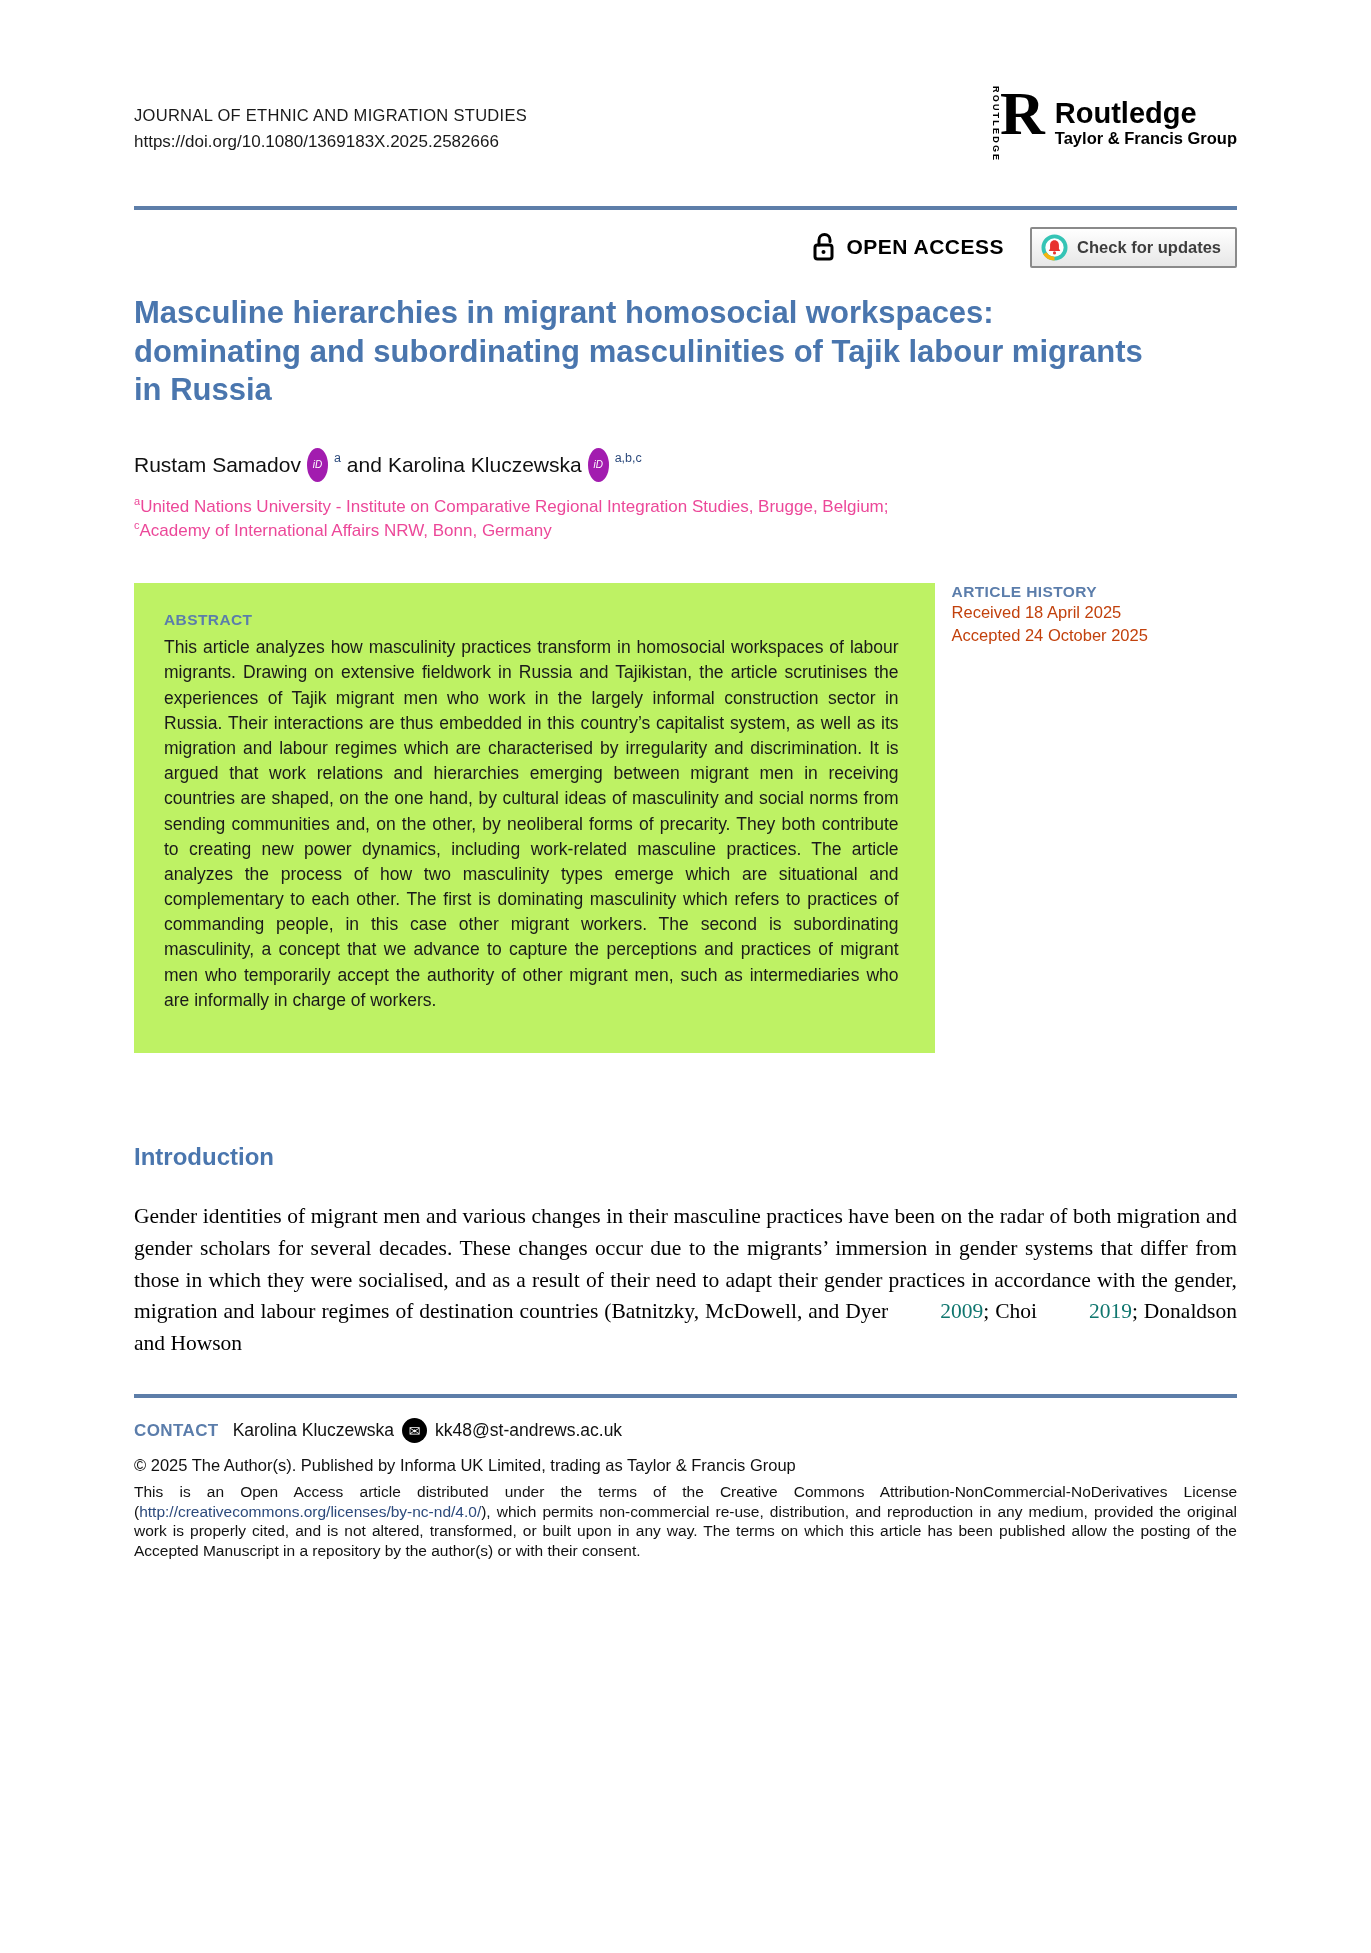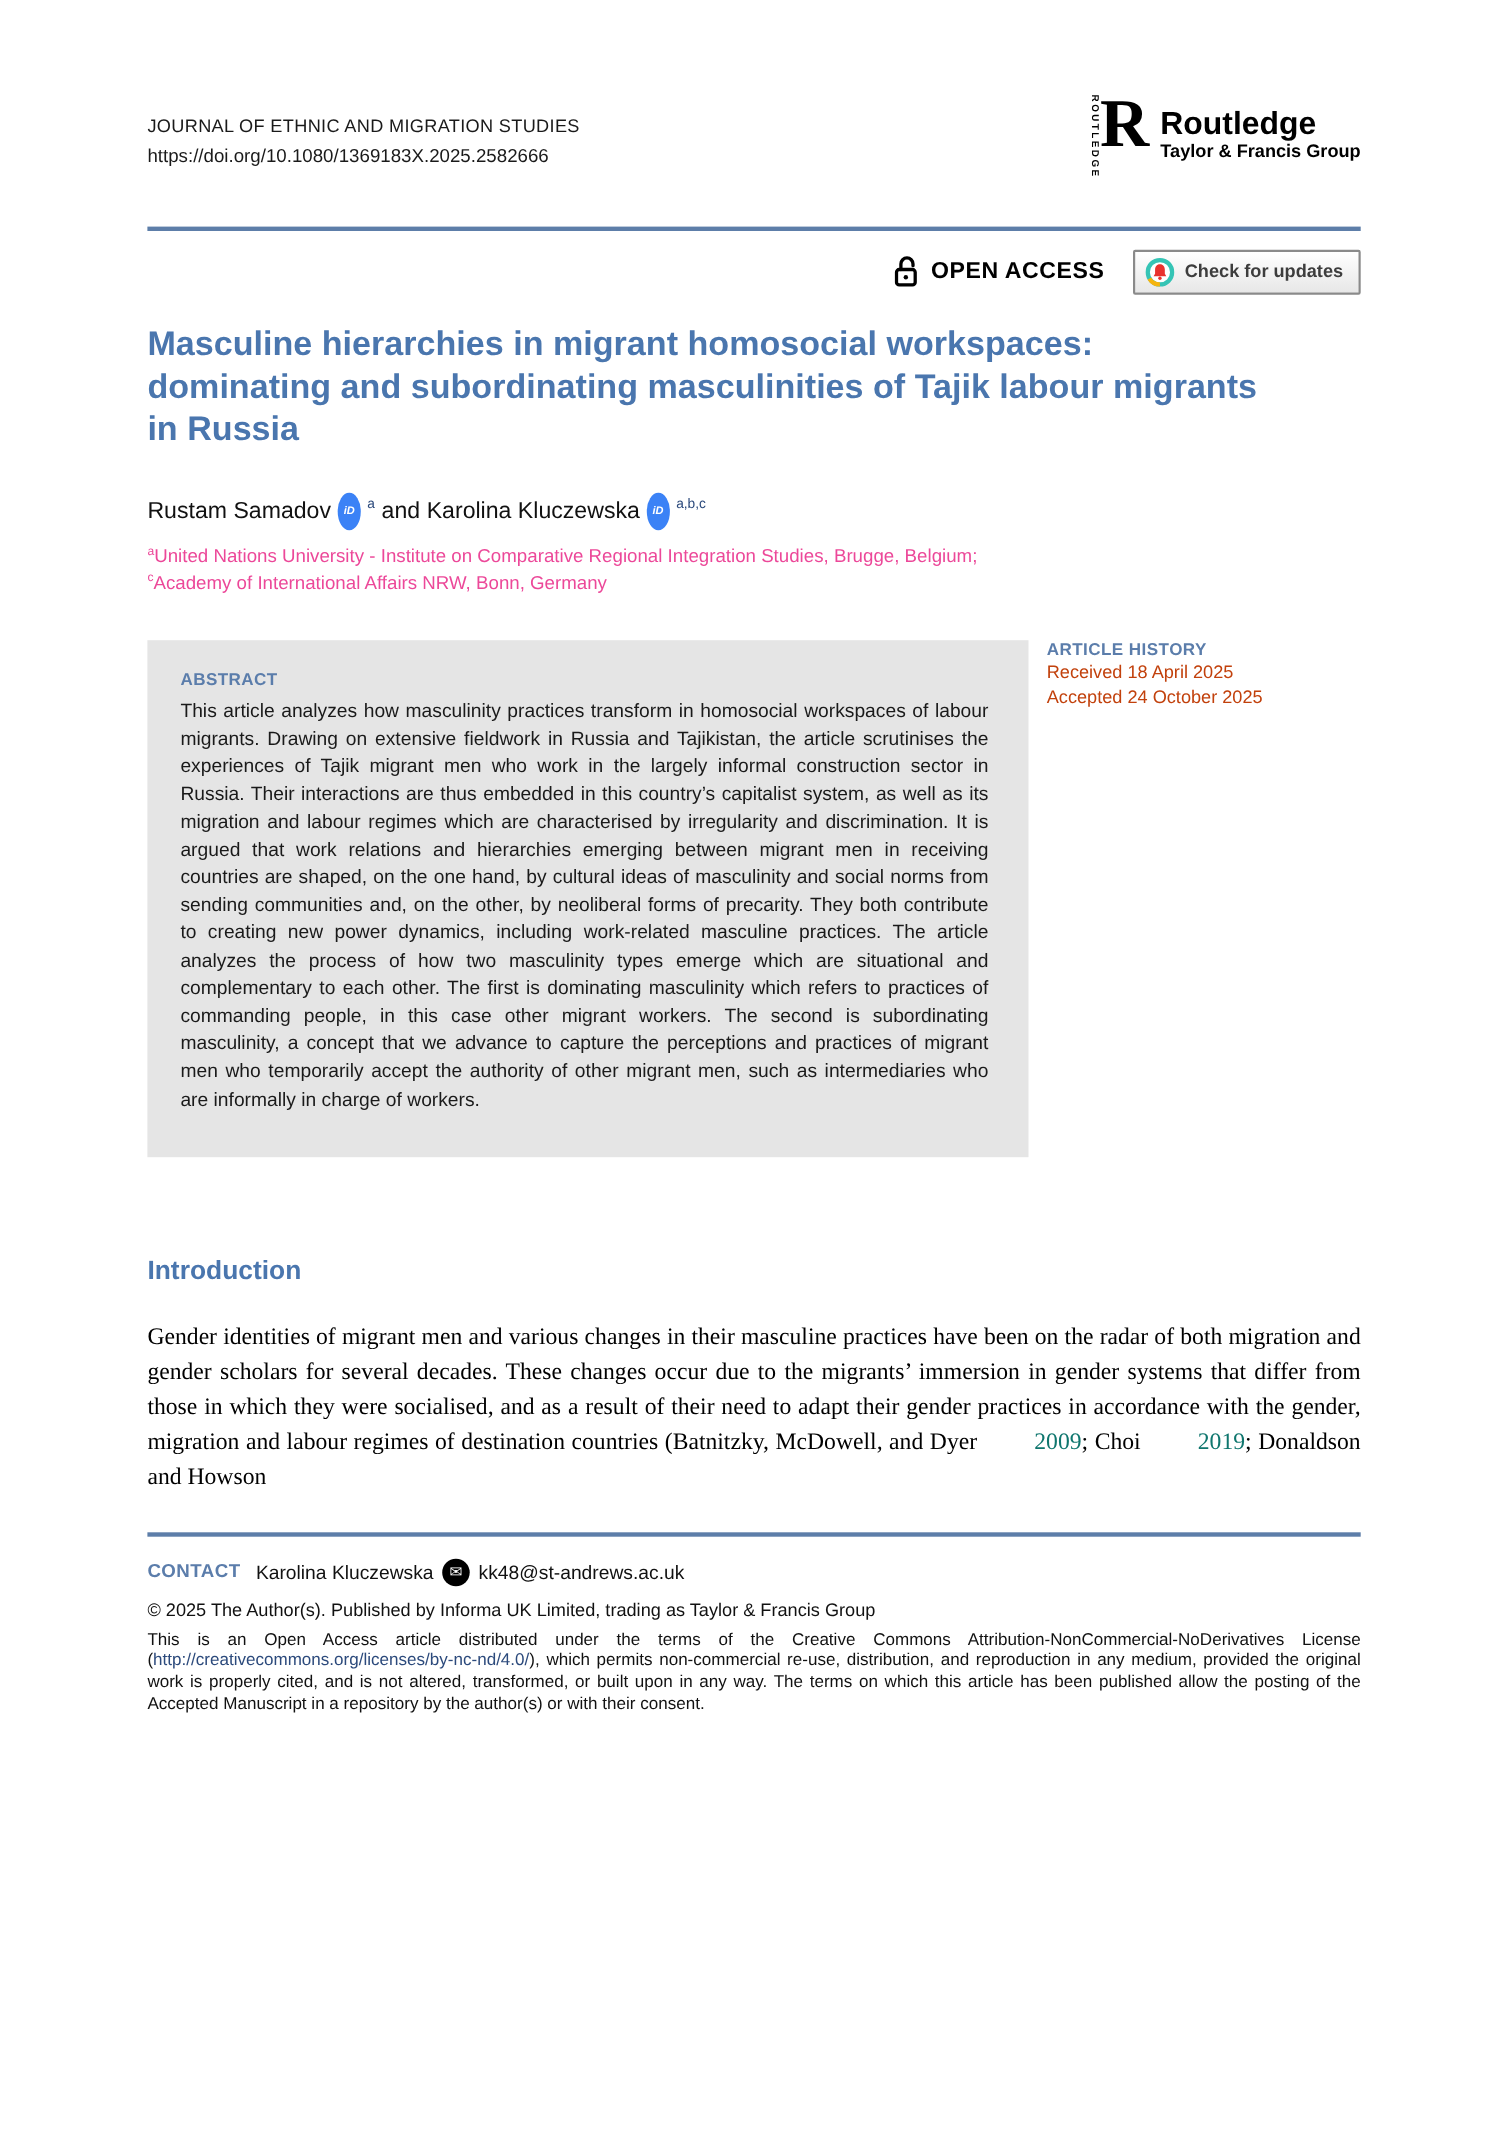--- a/index.html
+++ b/index.html
@@ -59,31 +59,31 @@
   
   .title {
     margin-top: 26px; max-width: 1010px;
     font-size: 31px; font-weight: bold; line-height: 1.24;
     color: #4a76ae;
   }
   .authors { margin-top: 38px; font-size: 21px; color: #111; display: flex; align-items: center; flex-wrap: wrap; gap: 6px; }
   .orcid {
     display: inline-flex; justify-content: center; align-items: center;
     width: 21px; height: 34px; border-radius: 50%;
-    background: #3b82f6; color: #fff; font-size: 10px; font-weight: bold;
+    background: #a21caf; color: #fff; font-size: 10px; font-weight: normal;
     font-style: italic; cursor: pointer;
   }
   .auth-sup { font-size: 12.5px; color: #2c4a7c; vertical-align: super; position: relative; top: -7px; }
   .affiliations { margin-top: 12px; font-size: 17px; line-height: 1.42; color: #ec4899; }
   .affiliations sup { font-size: 11px; }
 
   
   .abstract-section { display: flex; margin-top: 40px; }
   .abstract-box {
-    width: 802px; background: #e5e5e5;
+    width: 802px; background: #bef264;
     padding: 28px 36px 40px 30px;
   }
   .small-heading {
     font-size: 15.5px; font-weight: bold; letter-spacing: 0.4px;
     color: #5b7dab;
   }
   .abstract-text {
     margin-top: 6px; font-size: 17.5px; line-height: 1.44;
     text-align: justify; color: #1a1a1a;
   }

